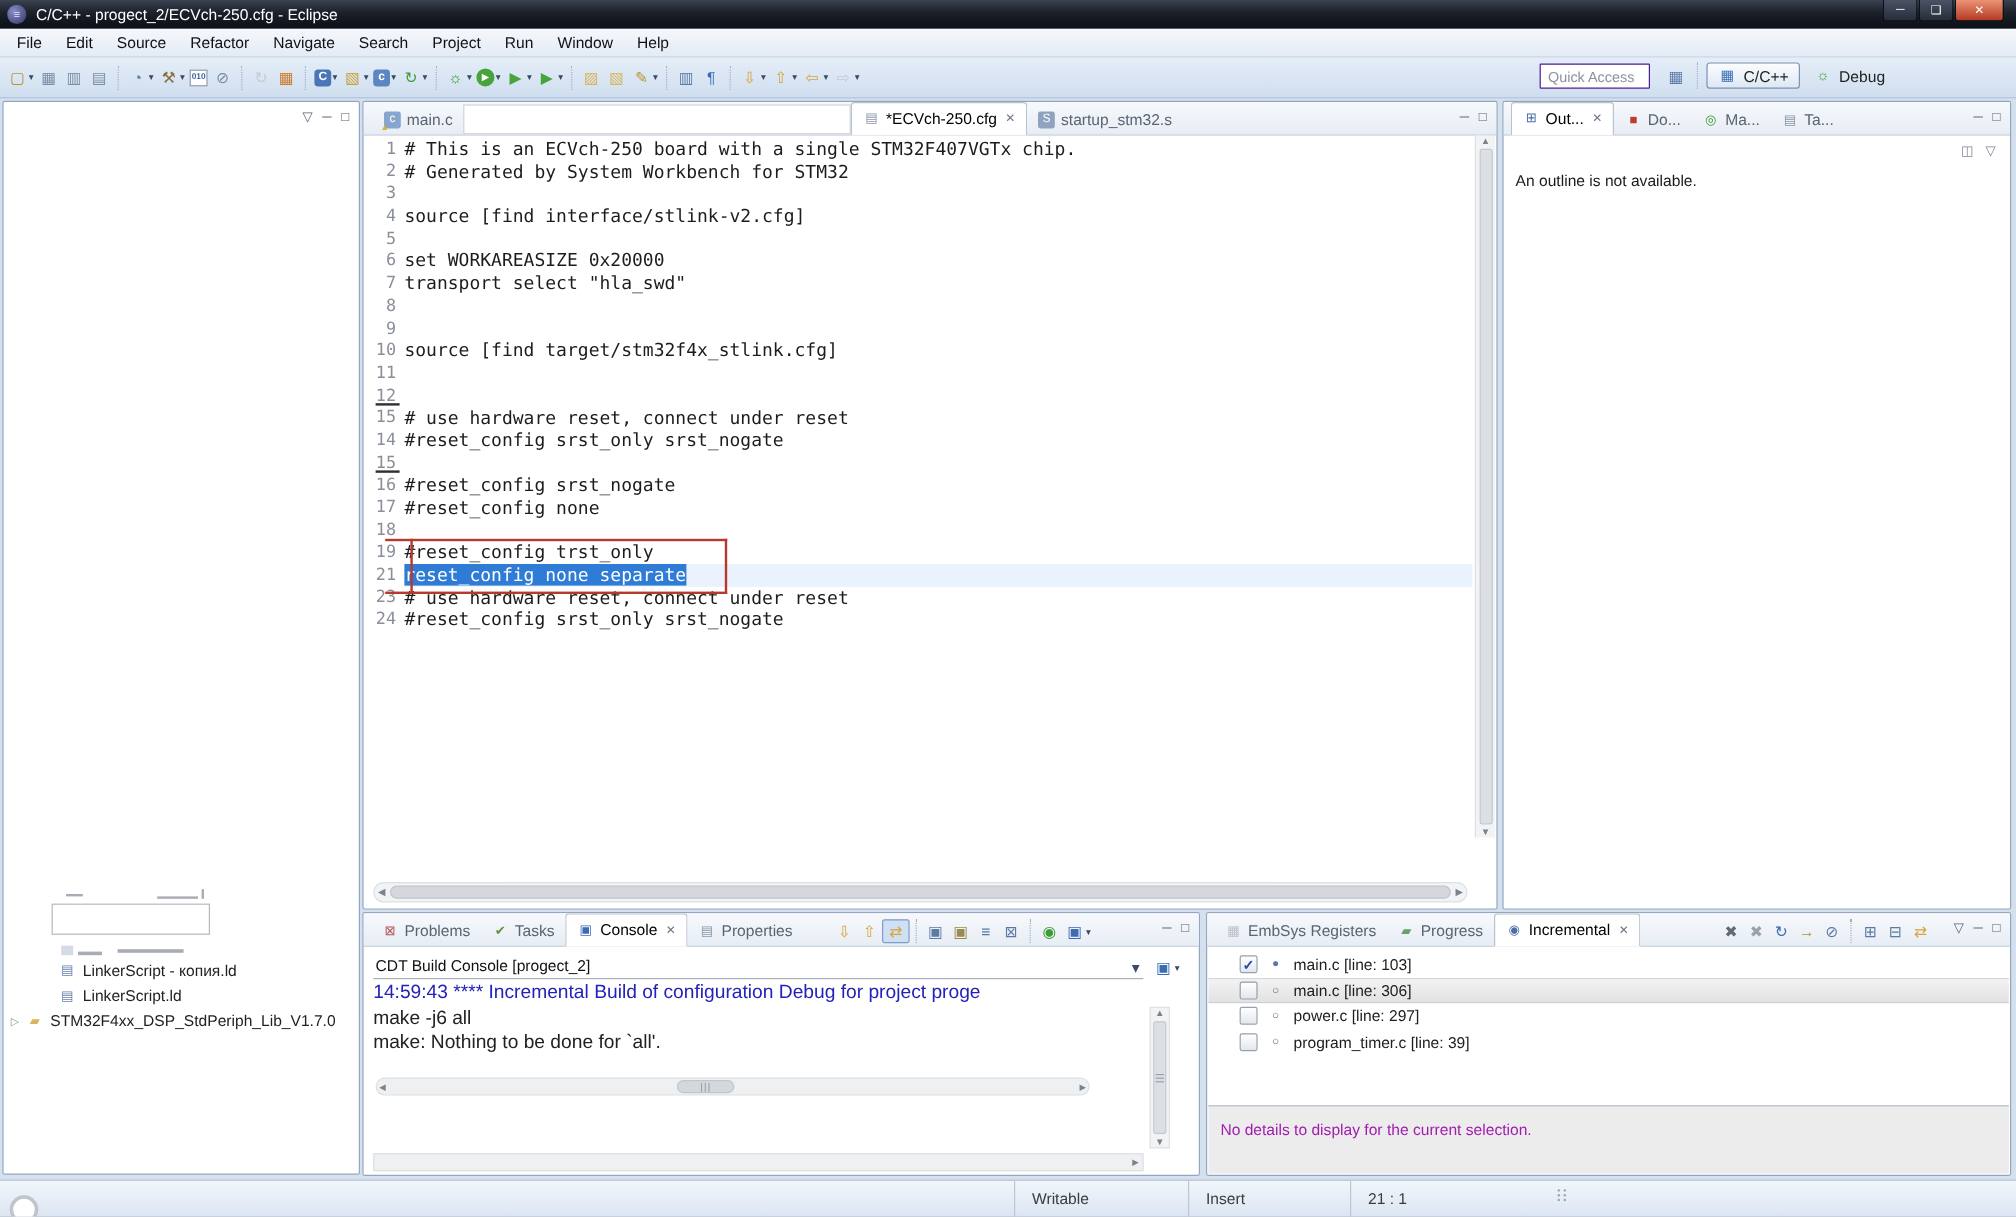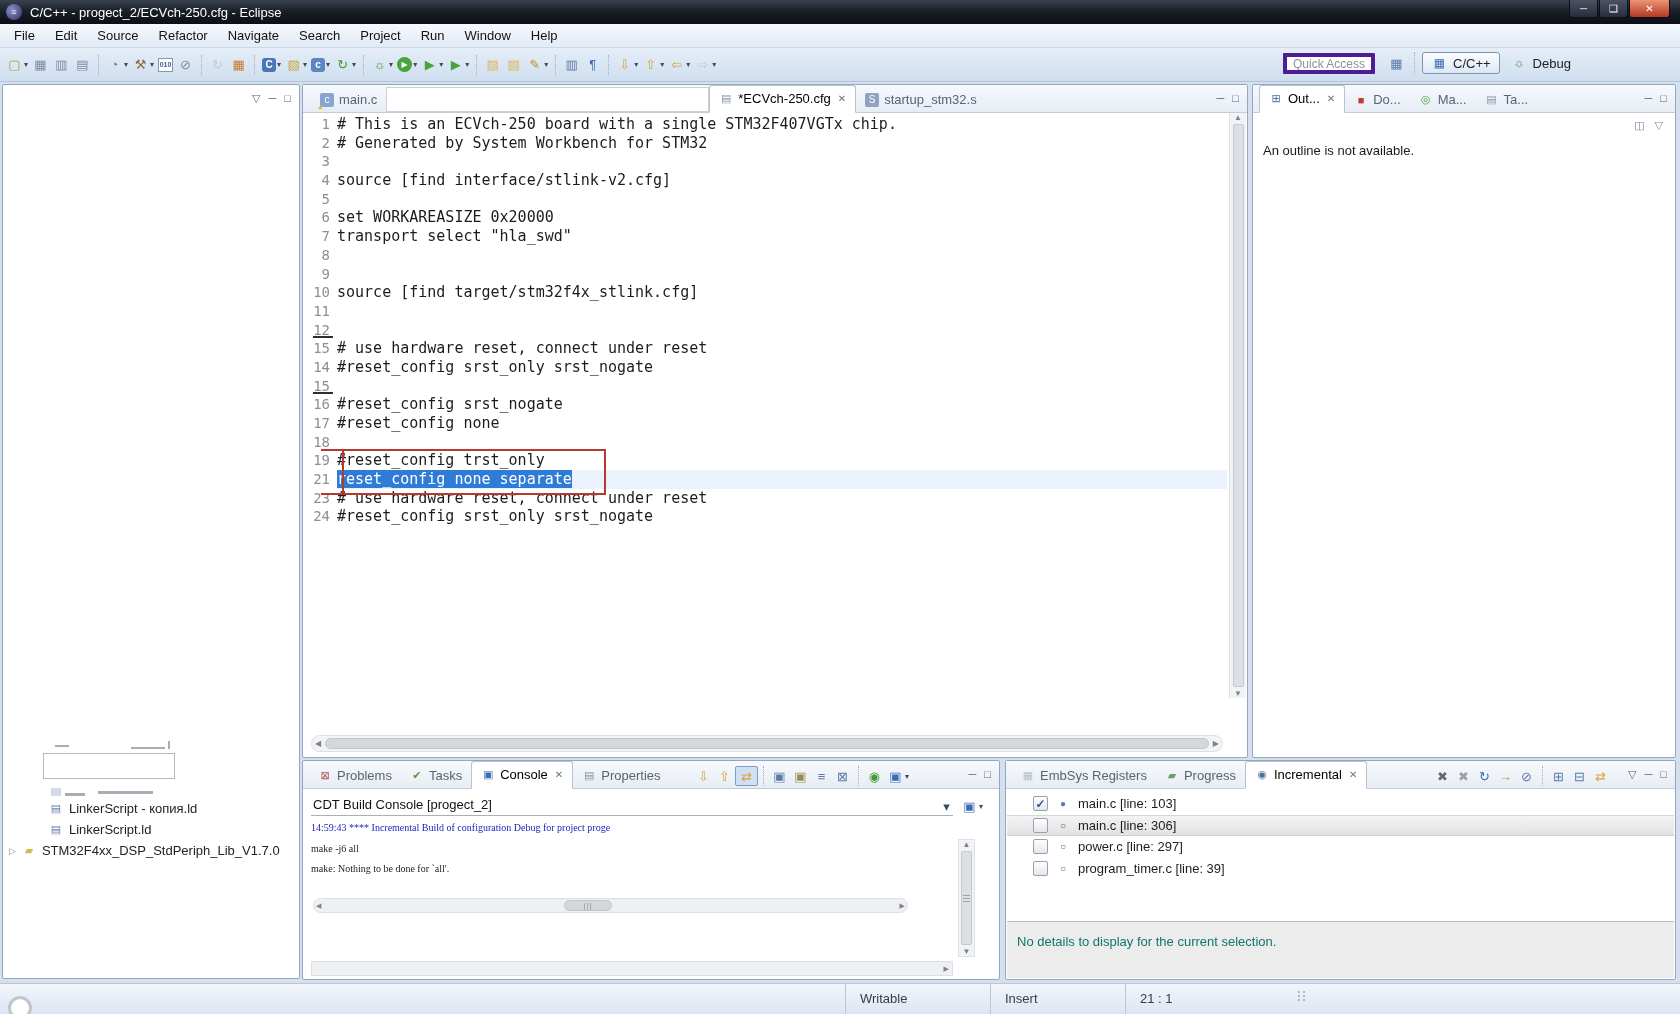--- a/index.html
+++ b/index.html
@@ -33,21 +33,21 @@
   .tgroup{display:flex;align-items:center}
   .tsep{width:1px;height:20px;border-left:1px dotted #9fb0c6;margin:0 5px}
   .icw{display:inline-flex;align-items:center;padding:1px 2px;border-radius:2px}
   .ic{width:17px;height:16px;display:inline-flex;align-items:center;justify-content:center;
     font-size:13px;line-height:1}
   .ic.badge{width:14px;height:14px;border-radius:3px;font-size:10px;font-weight:bold}
   .ic.round{border-radius:50%;width:15px;height:15px;font-size:8px}
   .ic.txtic{font-size:7px;font-weight:bold;border:1px solid #8a97a8;background:#fff;width:15px;height:14px}
   .caret{font-size:8px;color:#3a4a62;margin-left:1px}
   .icw.pressed{background:#cfdff4;border:1px solid #7f9cc4;border-radius:2px}
-  .qa-input{position:absolute;left:1283px;top:53px;width:92px;height:21px;border:4px solid #4c1d95;
+  .qa-input{position:absolute;left:1283px;top:53px;width:92px;height:21px;border:1px solid #4c1d95;
     border-radius:1px;font-family:"Liberation Sans",sans-serif;font-size:12px;color:#444;padding:0 6px;background:#fff}
   .qa-input::placeholder{color:#8b929c}
   .persp{position:absolute;left:1386px;top:52px;display:flex;align-items:center;gap:3px}
   .persp .div{width:1px;height:22px;border-left:1px dotted #9fb0c6;margin:0 4px}
   .persp-btn{display:flex;align-items:center;gap:5px;font-size:13px;color:#222;padding:2px 8px;border-radius:3px}
   .persp-btn.active{border:1px solid #7f93b2;background:linear-gradient(#fbfdff,#dde8f4)}
 
   
   .panel{position:absolute;background:#fff;border:1px solid #94a7c1;border-radius:2px;overflow:hidden}
   .tabstrip{height:28px;background:linear-gradient(#f7f9fc,#e7edf5);border-bottom:1px solid #c3ccd9;
@@ -96,21 +96,21 @@
   .o-tools{height:24px;display:flex;justify-content:flex-end;align-items:center;gap:10px;
     padding-right:12px;color:#7c8795;font-size:11px}
   .o-msg{padding:6px 10px;font-size:13px;color:#1a1a1a}
 
   
   #console-panel{left:302px;top:760px;width:698px;height:220px}
   #con-tools1{position:absolute;right:88px;top:5px;display:flex;align-items:center}
   #con-tools2{position:absolute;right:14px;top:36px;display:flex;align-items:center;gap:2px}
   .c-body{position:absolute;left:8px;top:34px;right:46px;bottom:2px;overflow:hidden}
   .c-title{font-size:13px;color:#111;padding:2px 0 3px 2px;border-bottom:1px solid #a8b0ba;margin-bottom:2px}
-  .c-line{font-family:Liberation Serif, serif;font-size:10px;
+  .c-line{font-family:Liberation Sans, sans-serif;font-size:16px;
     line-height:20.5px;white-space:pre;color:#222}
   .c-line.info{color:#2222bb}
   .c-line.mt{margin-top:22px}
   .c-midscroll{position:absolute;left:2px;top:103px;width:595px;height:15px;background:#eef0f2;
     border:1px solid #dcdfe4;border-radius:8px;display:flex;align-items:center;font-size:7px;color:#7a828e;padding:0 2px}
   .c-mtrack{flex:1;position:relative;height:100%}
   .c-mthumb{position:absolute;left:42%;width:48px;top:1px;bottom:1px;background:#d4d7db;border:1px solid #c2c6cc;
     border-radius:6px;display:flex;align-items:center;justify-content:center;color:#8a919c;font-size:8px;letter-spacing:1px}
   .c-vscroll{position:absolute;right:24px;top:78px;width:17px;height:118px;background:#f2f3f5;
     border:1px solid #dde1e6;display:flex;flex-direction:column;align-items:center;font-size:8px;color:#7a828e}
@@ -126,21 +126,21 @@
   #bp-tools{position:absolute;right:64px;top:5px;display:flex;align-items:center}
   .bp-list{position:absolute;left:1px;right:1px;top:32px}
   .bp-row{display:flex;align-items:center;height:21.5px;padding-left:26px;gap:9px;font-size:13px;color:#1d1d1d}
   .bp-row.selected{background:linear-gradient(#f3f3f3,#e2e2e2);border-top:1px solid #d6d6d6;border-bottom:1px solid #cfcfcf}
   .bp-check{width:15px;height:15px;border:1px solid #98a0ac;border-radius:2px;background:linear-gradient(#fff,#e3e7ec);
     display:flex;align-items:center;justify-content:center;font-size:12px;font-weight:bold;color:#2d4f9e;flex:0 0 15px}
   .bp-dot{font-size:10px;width:12px;text-align:center}
   .bp-dot.filled{color:#5b7aa6}
   .bp-dot.hollow{color:#666}
   .bp-details{position:absolute;left:1px;right:1px;bottom:1px;top:160px;background:#ececec;
-    border-top:1px solid #b6bec9;padding:12px 10px;font-size:13px;color:#0f766e}
+    border-top:1px solid #b6bec9;padding:12px 10px;font-size:13px;color:#a21caf}
 
   
   .statusbar{position:absolute;left:0;top:983px;width:1680px;height:31px;
     background:linear-gradient(#f2f6fb,#dbe5f2);border-top:1px solid #b9c6d8;font-size:13px;color:#3c3c3c}
   .st-cell{position:absolute;top:0;height:31px;line-height:29px;padding-left:14px;border-left:1px solid #bcc7d6}
   .st-circle{position:absolute;left:8px;top:996px;width:24px;height:24px;border:3px solid #c0c4cb;border-radius:50%;background:#fff}
   .st-grip{position:absolute;left:1298px;top:7px;display:grid;grid-template-columns:3px 3px;grid-gap:2px}
   .st-grip i{width:2px;height:2px;background:#9aa4b2;border-radius:50%}
 </style>
 </head>

